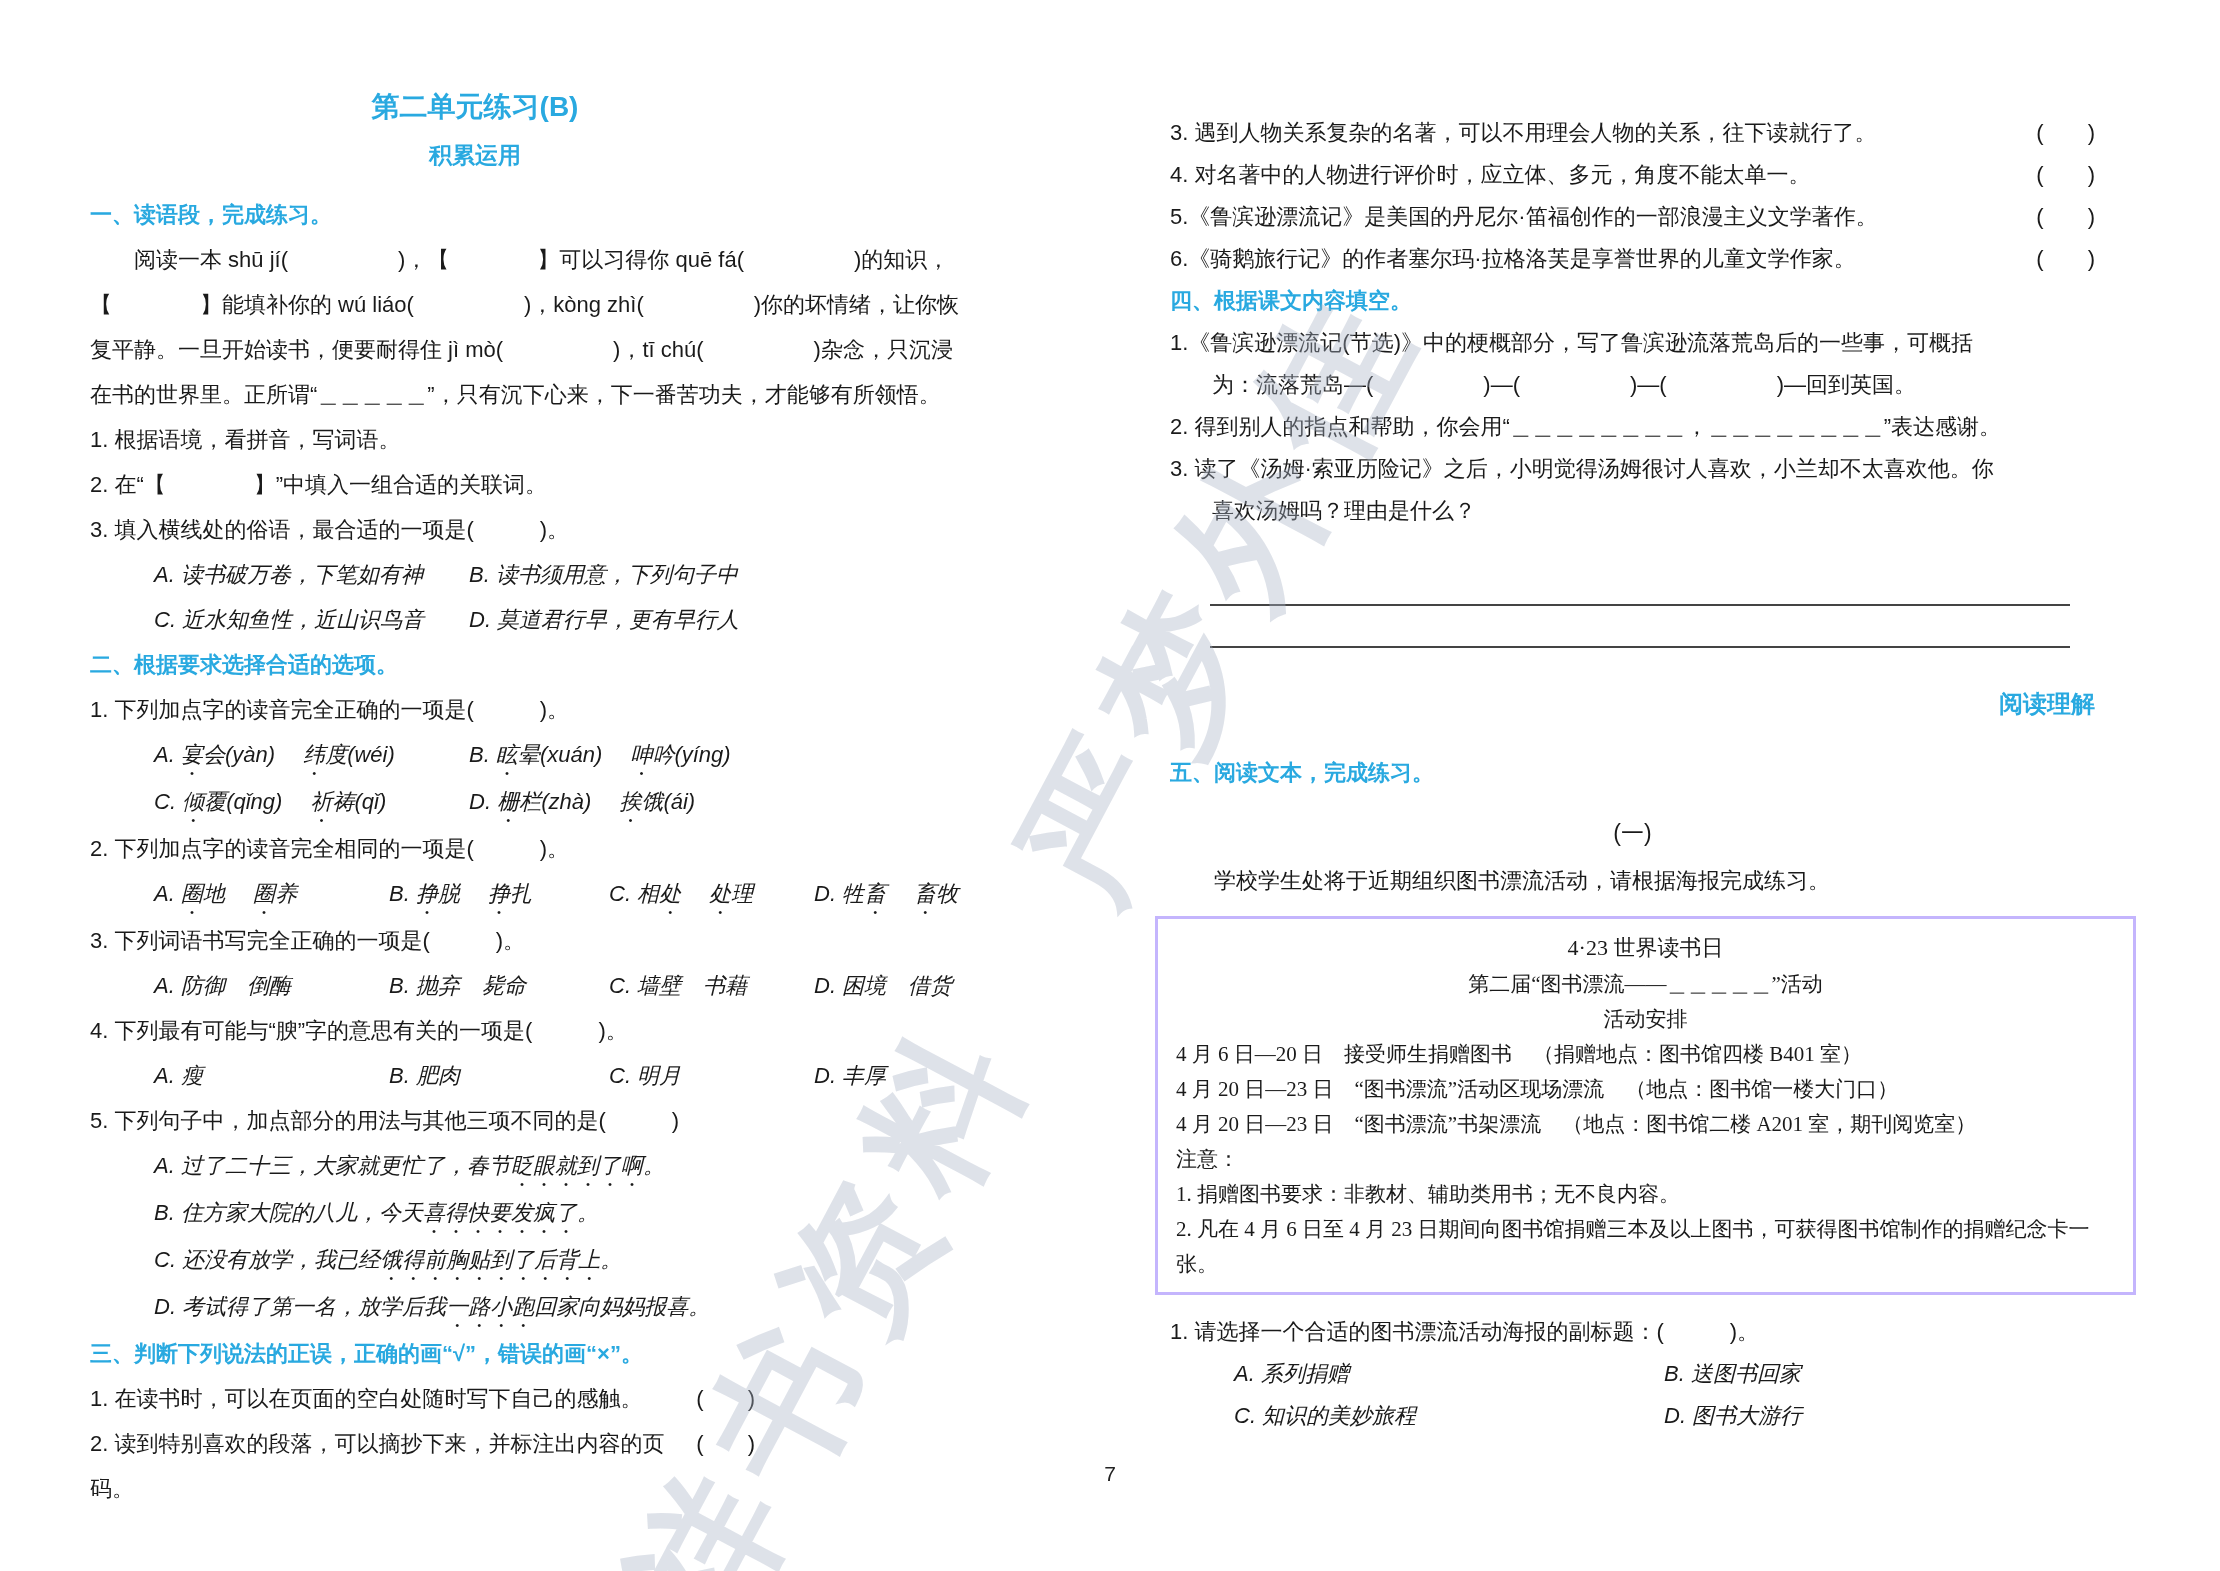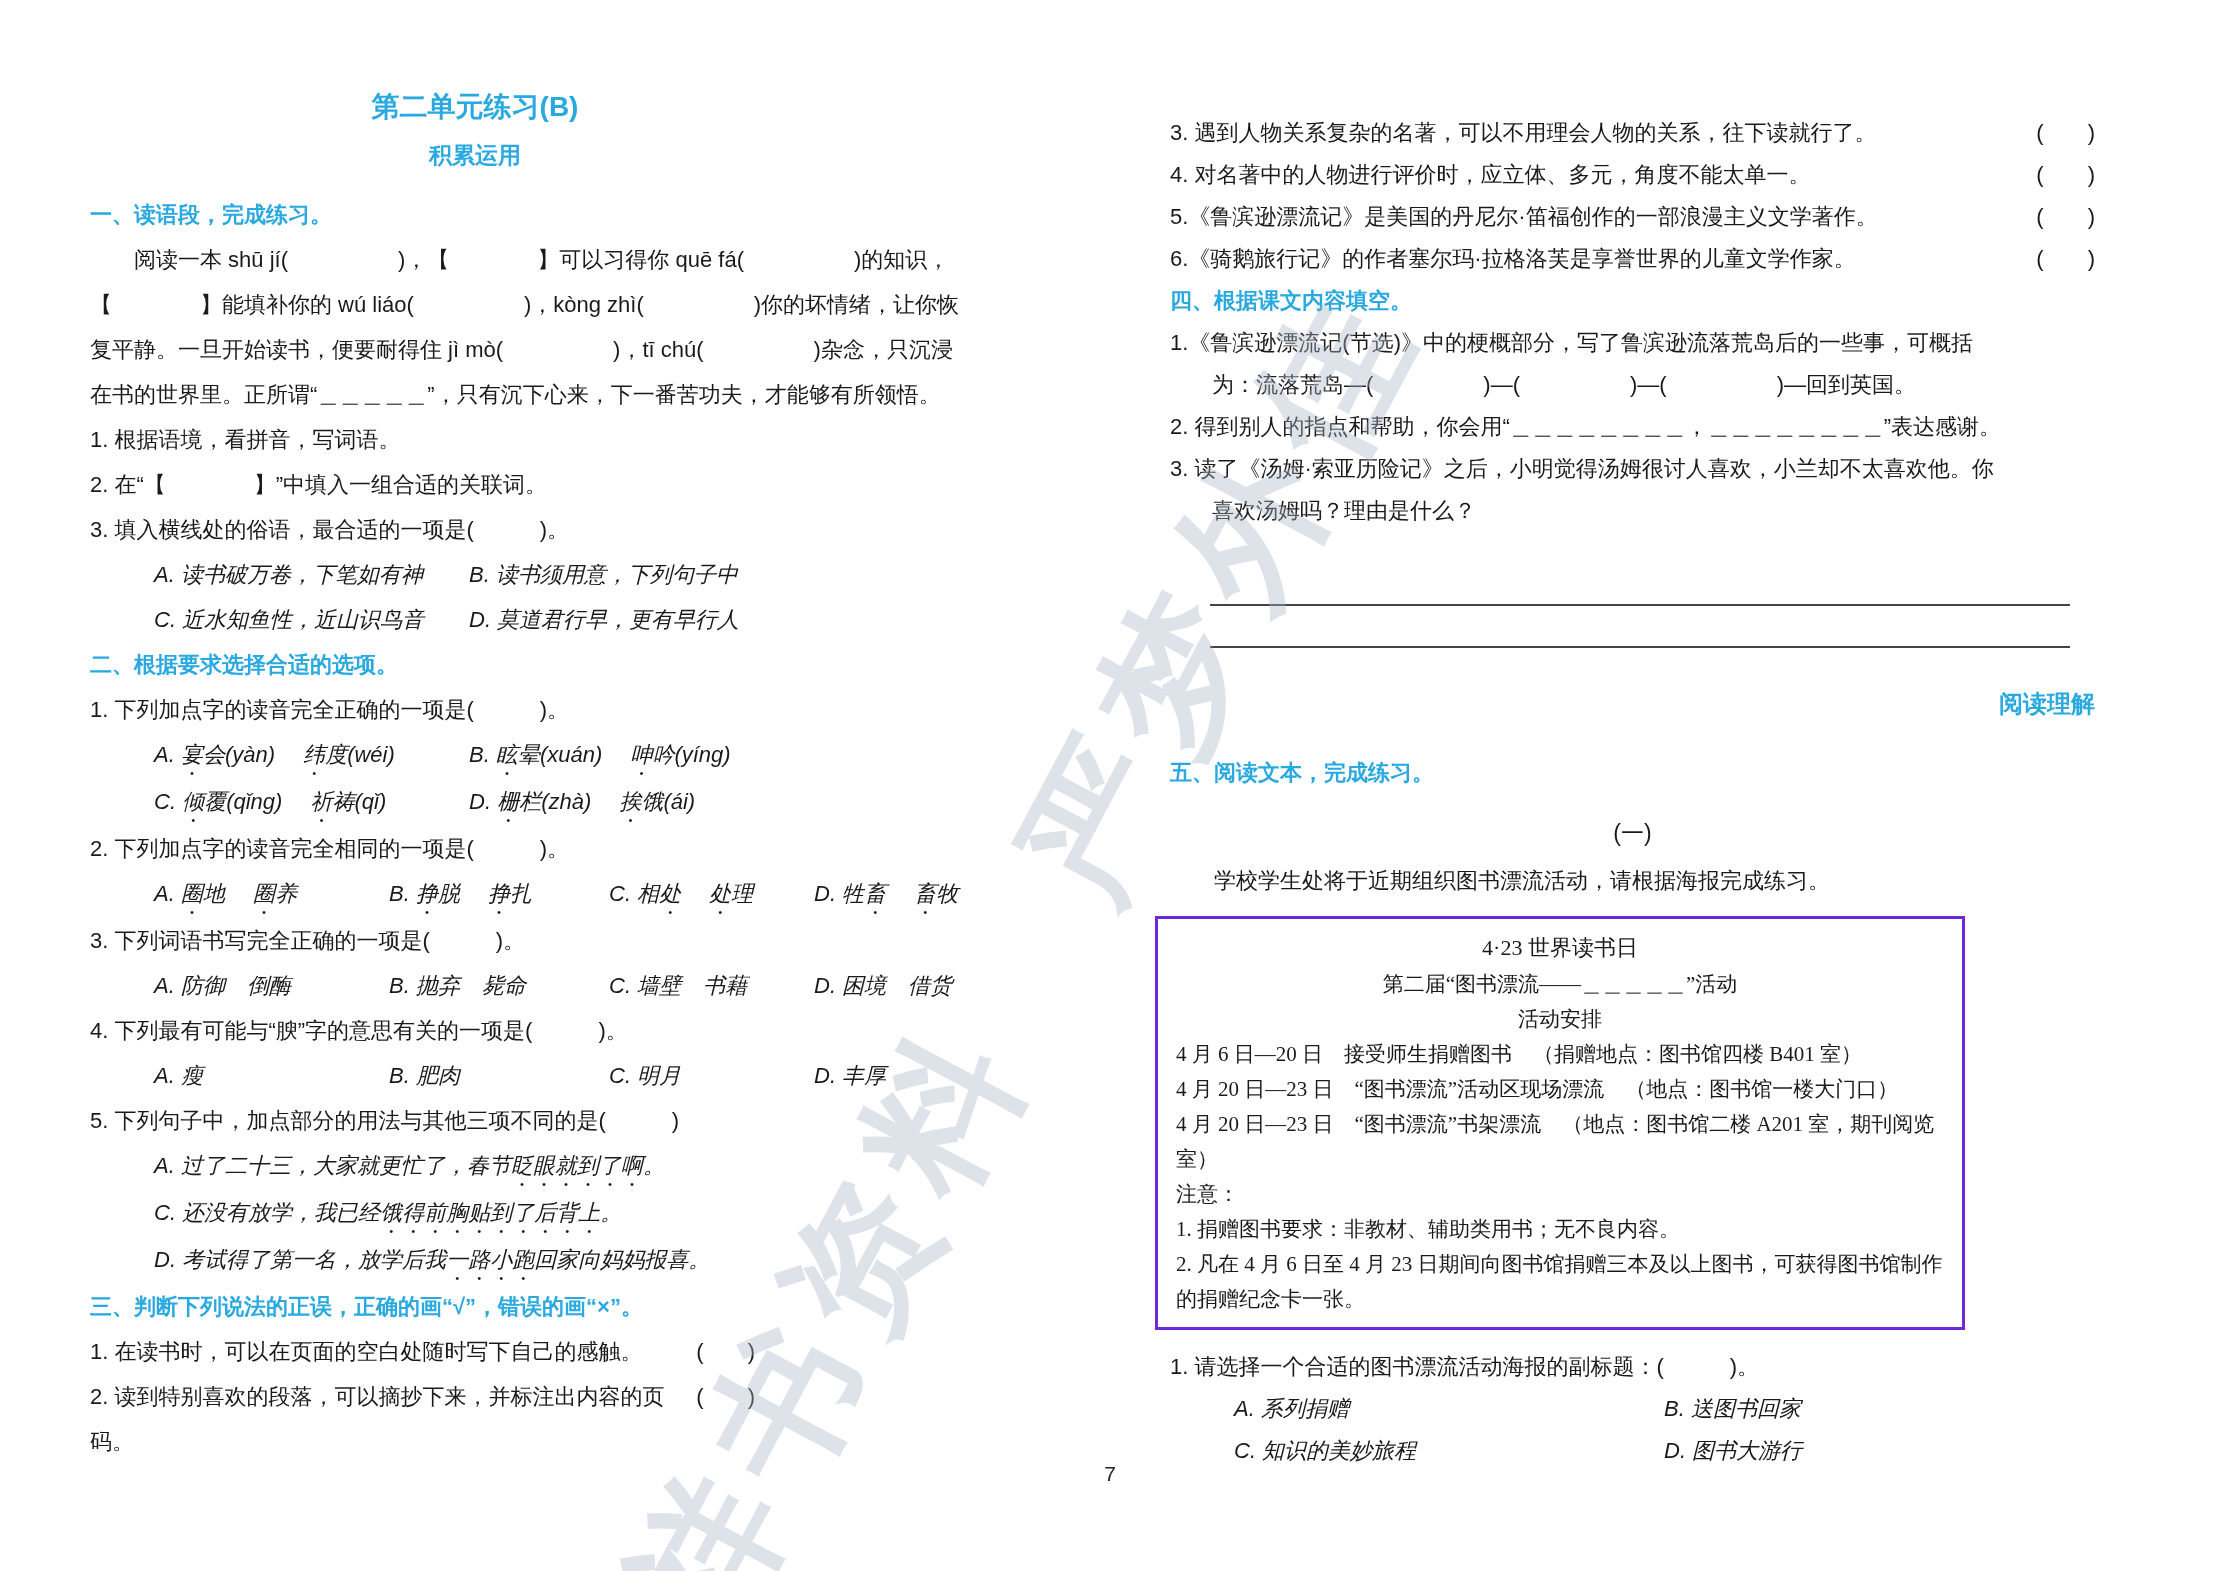--- a/index.html
+++ b/index.html
@@ -43,21 +43,21 @@
   }
   .hang{padding-left:42px;}
   .rule{border-bottom:2px solid #444;width:860px;margin-left:40px;height:0;}
   .rule1{margin-top:72px;}
   .rule2{margin-top:40px;}
   .center-head{font-size:24px;line-height:44px;font-weight:bold;color:#29a9e0;text-align:right;margin-top:34px;}
   .sec5{margin-top:26px;}
   .part-label{font-size:23px;line-height:42px;text-align:center;margin-top:18px;}
   .intro{margin-top:6px;}
   .poster{
-    border:3px solid #6d28d9;margin-top:14px;margin-left:-15px;width:810px;
+    border:3px solid #c4b5fd;margin-top:14px;margin-left:-15px;width:981px;
     box-sizing:border-box;padding:10px 18px 10px 18px;
     font-family:"Liberation Serif","DejaVu Serif",serif;
   }
   .pline{font-size:21px;line-height:35px;}
   .pcenter{text-align:center;}
   .ptitle{font-size:22px;line-height:38px;}
   .q1r{margin-top:16px;}
   .pagenum{
     position:absolute;left:0;top:1462px;width:2220px;text-align:center;
     font-size:21px;color:#222;z-index:2;
@@ -120,20 +120,23 @@
     <div class="line">4. 下列最有可能与“腴”字的意思有关的一项是(　　　)。</div>
     <div class="line opts">
       <span class="opt w1">A. 瘦</span>
       <span class="opt w2">B. 肥肉</span>
       <span class="opt w3">C. 明月</span>
       <span class="opt">D. 丰厚</span>
     </div>
     <div class="line">5. 下列句子中，加点部分的用法与其他三项不同的是(　　　)</div>
     <div class="line opts">
       <span class="opt"><span>A. 过了二十三，大家就更忙了，春节</span><span class="dot">眨眼就到了啊</span><span>。</span></span>
+    </div>
+    <div class="line opts">
+      <span class="opt"><span>B. 住方家大院的八儿，今天</span><span class="dot">喜得快要发疯了</span><span>。</span></span>
     </div>
     <div class="line opts">
       <span class="opt"><span>C. 还没有放学，我已经</span><span class="dot">饿得前胸贴到了后背上</span><span>。</span></span>
     </div>
     <div class="line opts">
       <span class="opt"><span>D. 考试得了第一名，放学后我</span><span class="dot">一路小跑</span><span>回家向妈妈报喜。</span></span>
     </div>
 
     <div class="sec">三、判断下列说法的正误，正确的画“√”，错误的画“×”。</div>
     <div class="line judge judge-left">

